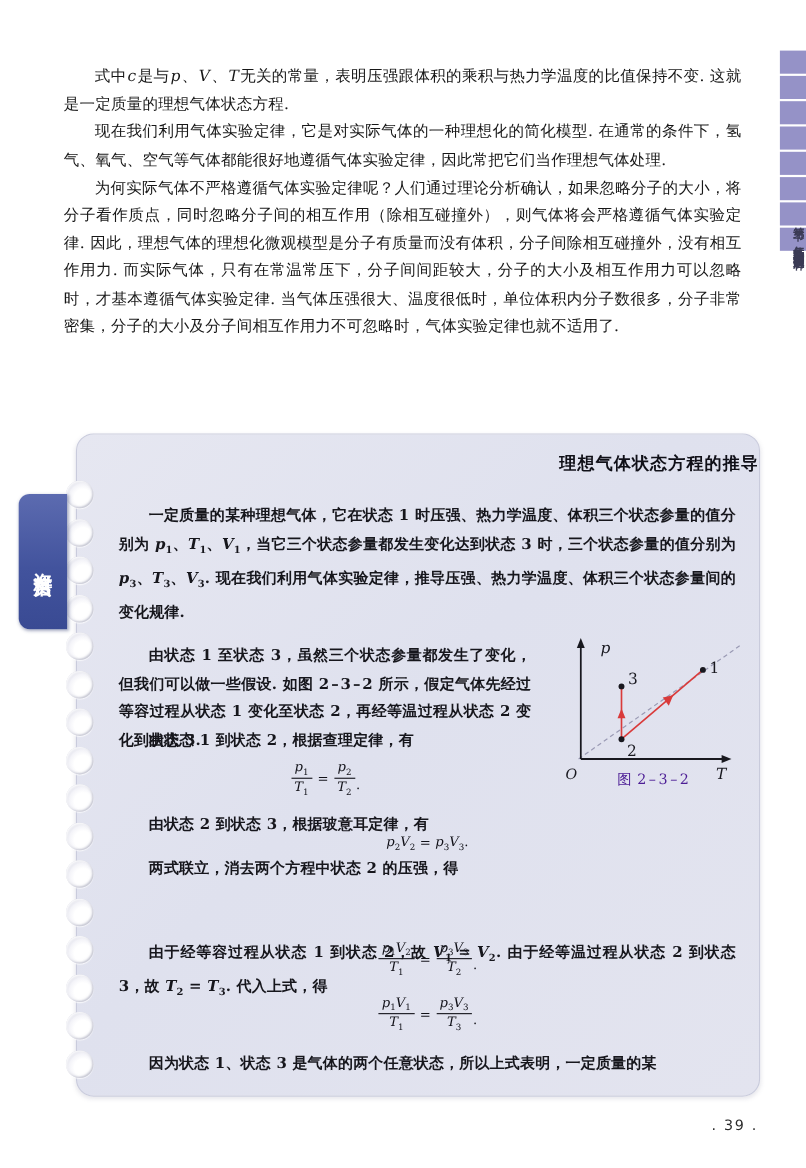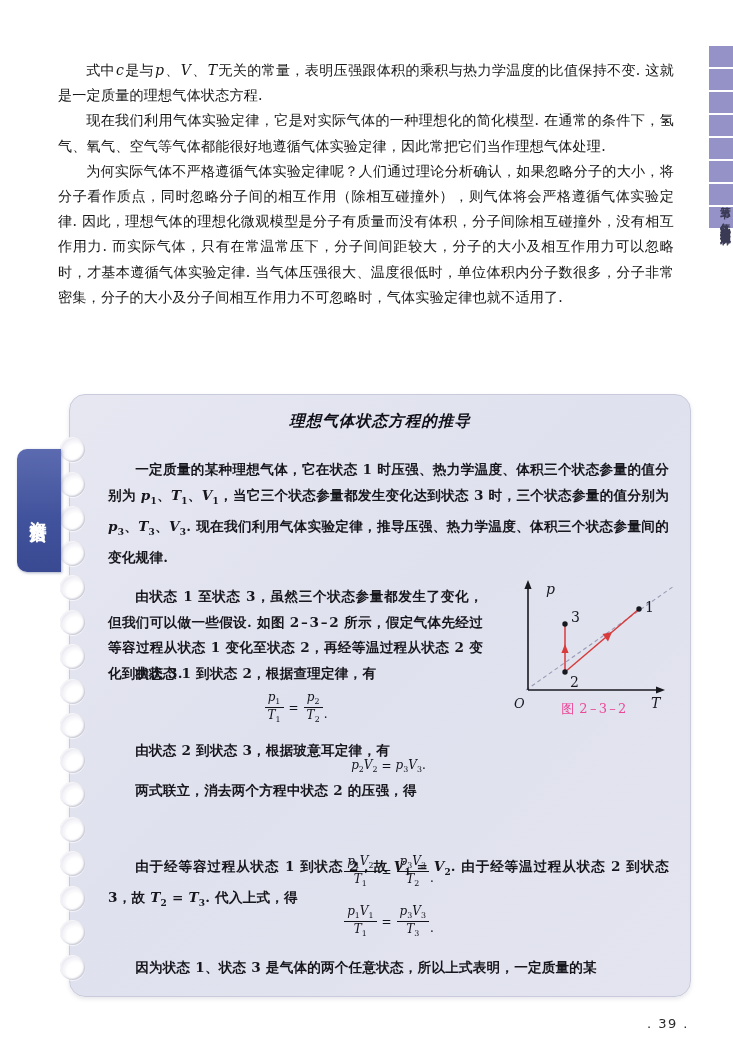--- a/index.html
+++ b/index.html
@@ -87,27 +87,26 @@
     background: linear-gradient(135deg,#e6e7f1 0%, #dfe1ee 45%, #e3e4ef 100%);
     border: 1px solid #c9cbdc;
     border-radius: 16px;
     box-shadow: 0 2px 4px rgba(120,120,150,.18);
   }
   #panel-title {
     position: absolute;
     left: 0;
     top: 16px;
     width: 100%;
-    text-align: center;
+    text-align: right;
     font-size: 15.5px;
     font-weight: bold;
     letter-spacing: 1px;
     color: #101018;
     font-family: "DejaVu Sans", "Liberation Sans", sans-serif;
-    font-style: italic;
   }
 
   
   #holes {
     position: absolute;
     left: 58px;
     top: 437px;
     width: 34px;
     height: 545px;
   }
@@ -207,21 +206,21 @@
     width: 172px;
     height: 145px;
   }
   #fig-caption {
     position: absolute;
     left: 508px;
     top: 700px;
     width: 172px;
     text-align: center;
     font-size: 13px;
-    color: #ec4899;
+    color: #4c1d95;
     letter-spacing: .5px;
   }
 
   
   #pageno {
     position: absolute;
     right: 44px;
     top: 1016px;
     font-size: 13px;
     letter-spacing: 1.5px;

